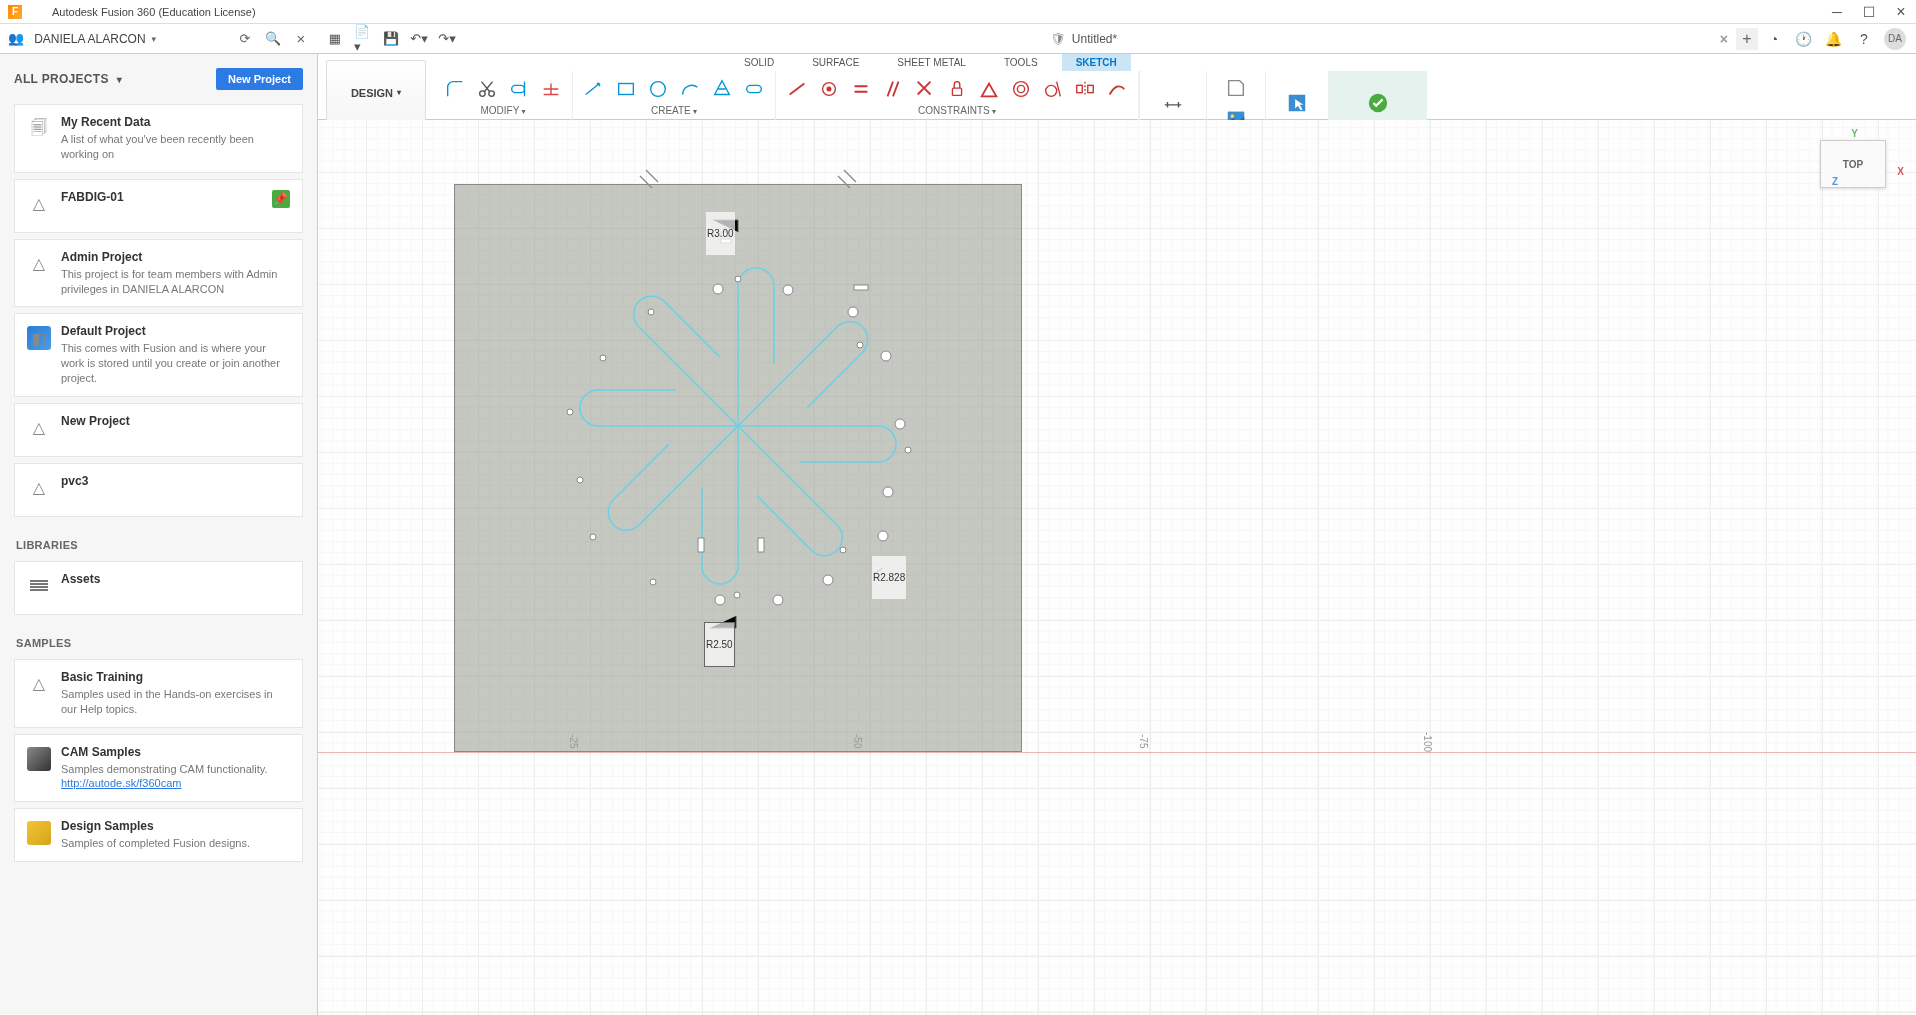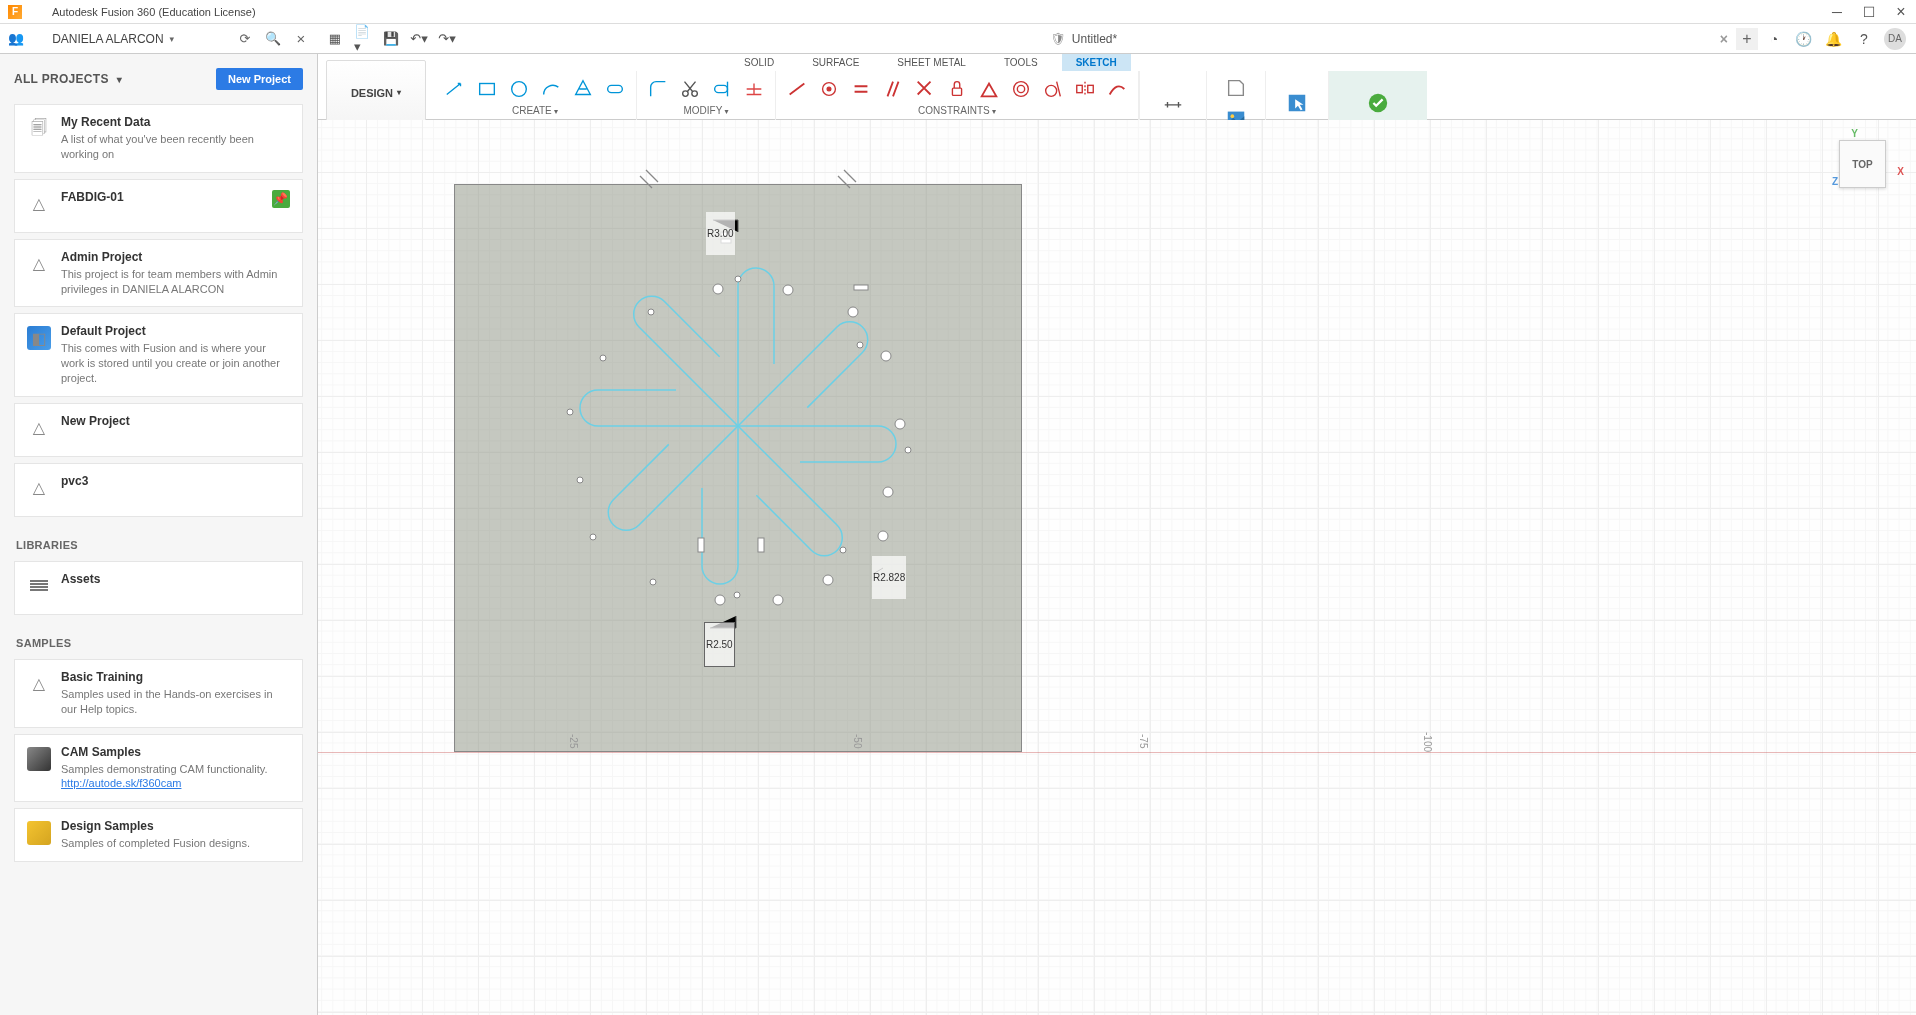--- a/index.html
+++ b/index.html
@@ -9,21 +9,21 @@
 .titlebar { height: 24px; background: #fff; display: flex; align-items: center; padding: 0 8px; border-bottom: 1px solid #ddd; }
 .titlebar .logo { width: 14px; height: 14px; background: linear-gradient(135deg,#ff8800,#ffaa33); margin-right: 6px; display:flex;align-items:center;justify-content:center;color:#fff;font-weight:bold;font-size:10px;}
 .titlebar .title { font-size: 11px; color: #444; flex: 1; margin-left: 24px; }
 .titlebar .winbtns { display: flex; gap: 18px; }
 .titlebar .winbtn { width: 14px; height: 14px; display:flex;align-items:center;justify-content:center;cursor:pointer;font-size:14px;color:#555;}
 
 
 .userbar { height: 30px; background: #fff; display: flex; align-items: center; border-bottom: 1px solid #ccc; }
 .userbar-left { width: 318px; display:flex; align-items:center; padding: 0 8px; gap:10px; }
 .userbar-left .team-icon { font-size: 13px; color:#666;}
-.userbar-left .username { font-size: 12px; color:#444; flex:1; display:flex;align-items:center;gap:4px;margin-left:18px;}
+.userbar-left .username { font-size: 12px; color:#444; flex:1; display:flex;align-items:center;gap:4px;}
 .userbar-left .username::after { content:"▾"; font-size:9px; color:#666;margin-left:2px;}
 .userbar-left .iconbtn { width:18px;height:18px;display:flex;align-items:center;justify-content:center;color:#666;cursor:pointer;font-size:13px;}
 .userbar-center { flex:1; display:flex; align-items:center; }
 .userbar-center .tool-icons { display:flex; gap: 10px; padding-left: 8px; align-items:center;}
 .userbar-center .tool-icons .ticon { width:18px;height:18px;display:flex;align-items:center;justify-content:center;color:#555;cursor:pointer;font-size:13px;}
 .userbar-center .doc-tab { flex:1; display:flex;align-items:center;justify-content:center;gap:6px; color:#555; font-size:12px;}
 .userbar-center .doc-tab .doc-icon { font-size:12px;color:#888;}
 .userbar-center .tab-close { color:#999;font-size:14px;font-weight:bold;padding:0 8px;cursor:pointer;}
 .userbar-center .tab-add { background:#f0f0f0;width:22px;height:22px;display:flex;align-items:center;justify-content:center;font-size:16px;color:#666;cursor:pointer;margin-right:6px;}
 .userbar-right { display:flex;align-items:center;gap:10px;padding-right:10px;}
@@ -80,21 +80,21 @@
   background-color:#fefefe;
   background-image:
     linear-gradient(#eee 1px, transparent 1px),
     linear-gradient(90deg, #eee 1px, transparent 1px),
     linear-gradient(#f6f6f6 1px, transparent 1px),
     linear-gradient(90deg, #f6f6f6 1px, transparent 1px);
   background-size: 56px 56px,56px 56px,11.2px 11.2px,11.2px 11.2px;
   background-position: -8px -4px,-8px -4px,-8px -4px,-8px -4px;
 }
 .sketch-plane { position:absolute; left:136px; top:64px; width:568px; height:568px; background:rgba(150,155,140,0.55); border:1px solid #888; }
-.viewcube { position:absolute; top:20px; right:30px; width:47px;height:48px;background:#fafafa;border:1px solid #ccc;display:flex;align-items:center;justify-content:center;font-size:10px;color:#666;font-weight:600;box-shadow:0 1px 3px rgba(0,0,0,0.15);}
+.viewcube { position:absolute; top:20px; right:30px; width:66px;height:48px;background:#fafafa;border:1px solid #ccc;display:flex;align-items:center;justify-content:center;font-size:10px;color:#666;font-weight:600;box-shadow:0 1px 3px rgba(0,0,0,0.15);}
 .axis-label { position:absolute;font-size:10px;font-weight:bold;}
 .axis-y{top:8px;right:58px;color:#6b6;}
 .axis-x{top:46px;right:12px;color:#d55;}
 .axis-z{top:56px;right:78px;color:#59d;}
 .redline { position:absolute; left:0;right:0;top:632px;height:1px;background:rgba(200,80,80,0.4);}
 .grid-num { position:absolute; font-size:10px; color:#999; writing-mode:vertical-rl;}
 .dim-label { position:absolute; font-size:10px; color:#333; background:rgba(255,255,255,0.7);padding:16px 1px;}
 .dim-label.boxed { border:1px solid #666;}
 
 
@@ -247,56 +247,20 @@
           <div class="rtab">SHEET METAL</div>
           <div class="rtab">TOOLS</div>
           <div class="rtab active">SKETCH</div>
         </div>
         <div style="display:flex;flex:1;">
 
           <div class="ribbon-section">
             <div class="ribbon-tools">
               <div class="rtool">
                   <svg viewBox="0 0 24 24" fill="none" stroke="#0095d8" stroke-width="1.5">
-                    <path d="M3 18 L18 6 M18 6 l-3 0 M18 6 l0 3"></path>
-                  </svg>
-                </div>
-              <div class="rtool">
-                  <svg viewBox="0 0 24 24" fill="none" stroke="#0095d8" stroke-width="1.5">
-                    <rect x="4" y="6" width="16" height="12"></rect>
-                  </svg>
-                </div>
-              <div class="rtool">
-                  <svg viewBox="0 0 24 24" fill="none" stroke="#0095d8" stroke-width="1.5">
-                    <circle cx="12" cy="12" r="8"></circle>
-                  </svg>
-                </div>
-              <div class="rtool">
-                  <svg viewBox="0 0 24 24" fill="none" stroke="#0095d8" stroke-width="1.5">
-                    <path d="M4 18 A 10 10 0 0 1 20 10"></path>
-                  </svg>
-                </div>
-              <div class="rtool">
-                  <svg viewBox="0 0 24 24" fill="none" stroke="#0095d8" stroke-width="1.5">
-                    <path d="M12 3 L20 18 L4 18 Z M8 12 L16 12"></path>
-                  </svg>
-                </div>
-              <div class="rtool">
-                  <svg viewBox="0 0 24 24" fill="none" stroke="#0095d8" stroke-width="1.5">
-                    <rect x="4" y="8" width="16" height="8" rx="4"></rect>
-                  </svg>
-                </div>
-            </div>
-            <div class="ribbon-label dd">CREATE</div>
-          </div>
-
-          <div class="ribbon-section">
-            <div class="ribbon-tools">
-              <div class="rtool">
-                  <svg viewBox="0 0 24 24" fill="none" stroke="#0095d8" stroke-width="1.5">
                     <path d="M4 20 L4 10 A6 6 0 0 1 10 4 L20 4"></path>
                   </svg>
                 </div>
               <div class="rtool">
                   <svg viewBox="0 0 24 24" fill="none" stroke="#555" stroke-width="1.5">
                     <circle cx="7" cy="17" r="3"></circle>
                     <circle cx="17" cy="17" r="3"></circle>
                     <path d="M9 15 L18 4 M15 15 L6 4"></path>
                   </svg>
                 </div>
@@ -307,20 +271,56 @@
                   </svg>
                 </div>
               <div class="rtool" style="color:#d44;">
                   <svg viewBox="0 0 24 24" fill="none" stroke="currentColor" stroke-width="1.5">
                     <path d="M4 18 L20 18 M4 12 L20 12" stroke="#d44"></path>
                     <path d="M12 6 L12 18" stroke="#d44"></path>
                   </svg>
                 </div>
             </div>
             <div class="ribbon-label dd">MODIFY</div>
+          </div>
+
+          <div class="ribbon-section">
+            <div class="ribbon-tools">
+              <div class="rtool">
+                  <svg viewBox="0 0 24 24" fill="none" stroke="#0095d8" stroke-width="1.5">
+                    <path d="M3 18 L18 6 M18 6 l-3 0 M18 6 l0 3"></path>
+                  </svg>
+                </div>
+              <div class="rtool">
+                  <svg viewBox="0 0 24 24" fill="none" stroke="#0095d8" stroke-width="1.5">
+                    <rect x="4" y="6" width="16" height="12"></rect>
+                  </svg>
+                </div>
+              <div class="rtool">
+                  <svg viewBox="0 0 24 24" fill="none" stroke="#0095d8" stroke-width="1.5">
+                    <circle cx="12" cy="12" r="8"></circle>
+                  </svg>
+                </div>
+              <div class="rtool">
+                  <svg viewBox="0 0 24 24" fill="none" stroke="#0095d8" stroke-width="1.5">
+                    <path d="M4 18 A 10 10 0 0 1 20 10"></path>
+                  </svg>
+                </div>
+              <div class="rtool">
+                  <svg viewBox="0 0 24 24" fill="none" stroke="#0095d8" stroke-width="1.5">
+                    <path d="M12 3 L20 18 L4 18 Z M8 12 L16 12"></path>
+                  </svg>
+                </div>
+              <div class="rtool">
+                  <svg viewBox="0 0 24 24" fill="none" stroke="#0095d8" stroke-width="1.5">
+                    <rect x="4" y="8" width="16" height="8" rx="4"></rect>
+                  </svg>
+                </div>
+            </div>
+            <div class="ribbon-label dd">CREATE</div>
           </div>
 
           <div class="ribbon-section">
             <div class="ribbon-tools">
               <div class="rtool red-tool">
                   <svg viewBox="0 0 24 24" fill="none" stroke="#cc3333" stroke-width="2">
                     <path d="M4 18 L20 6"></path>
                   </svg>
                 </div>
               <div class="rtool red-tool">

